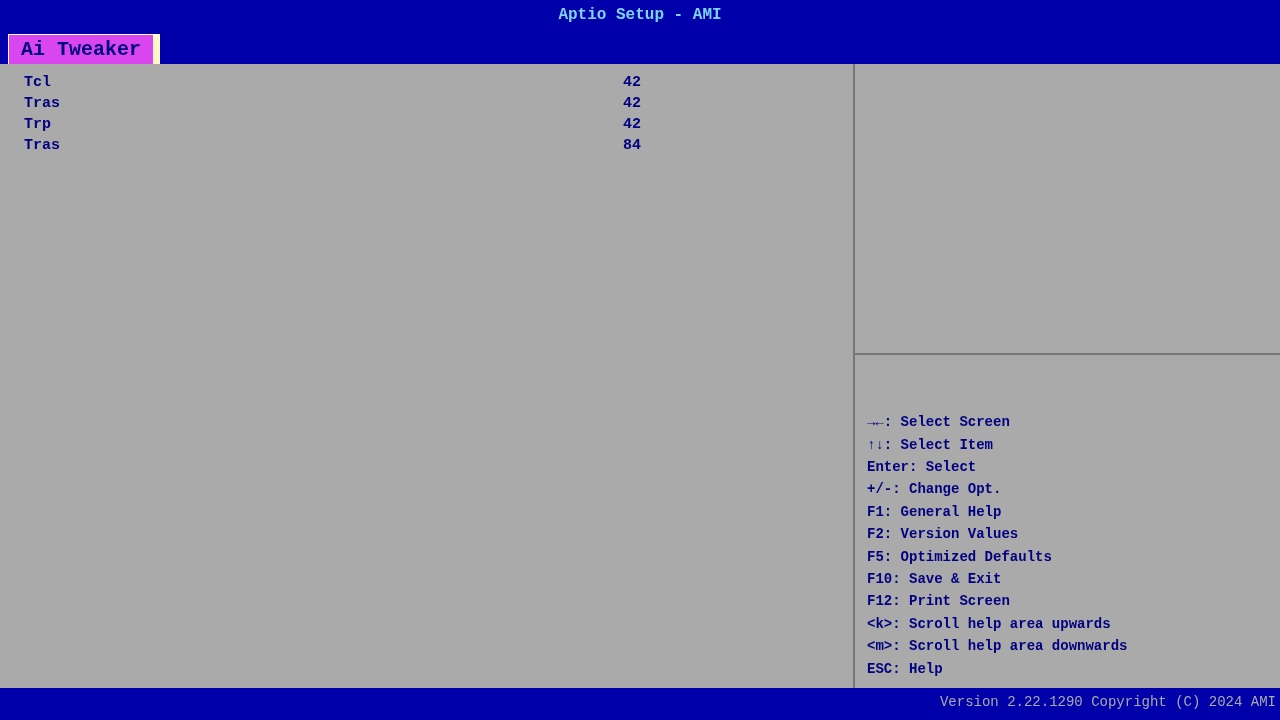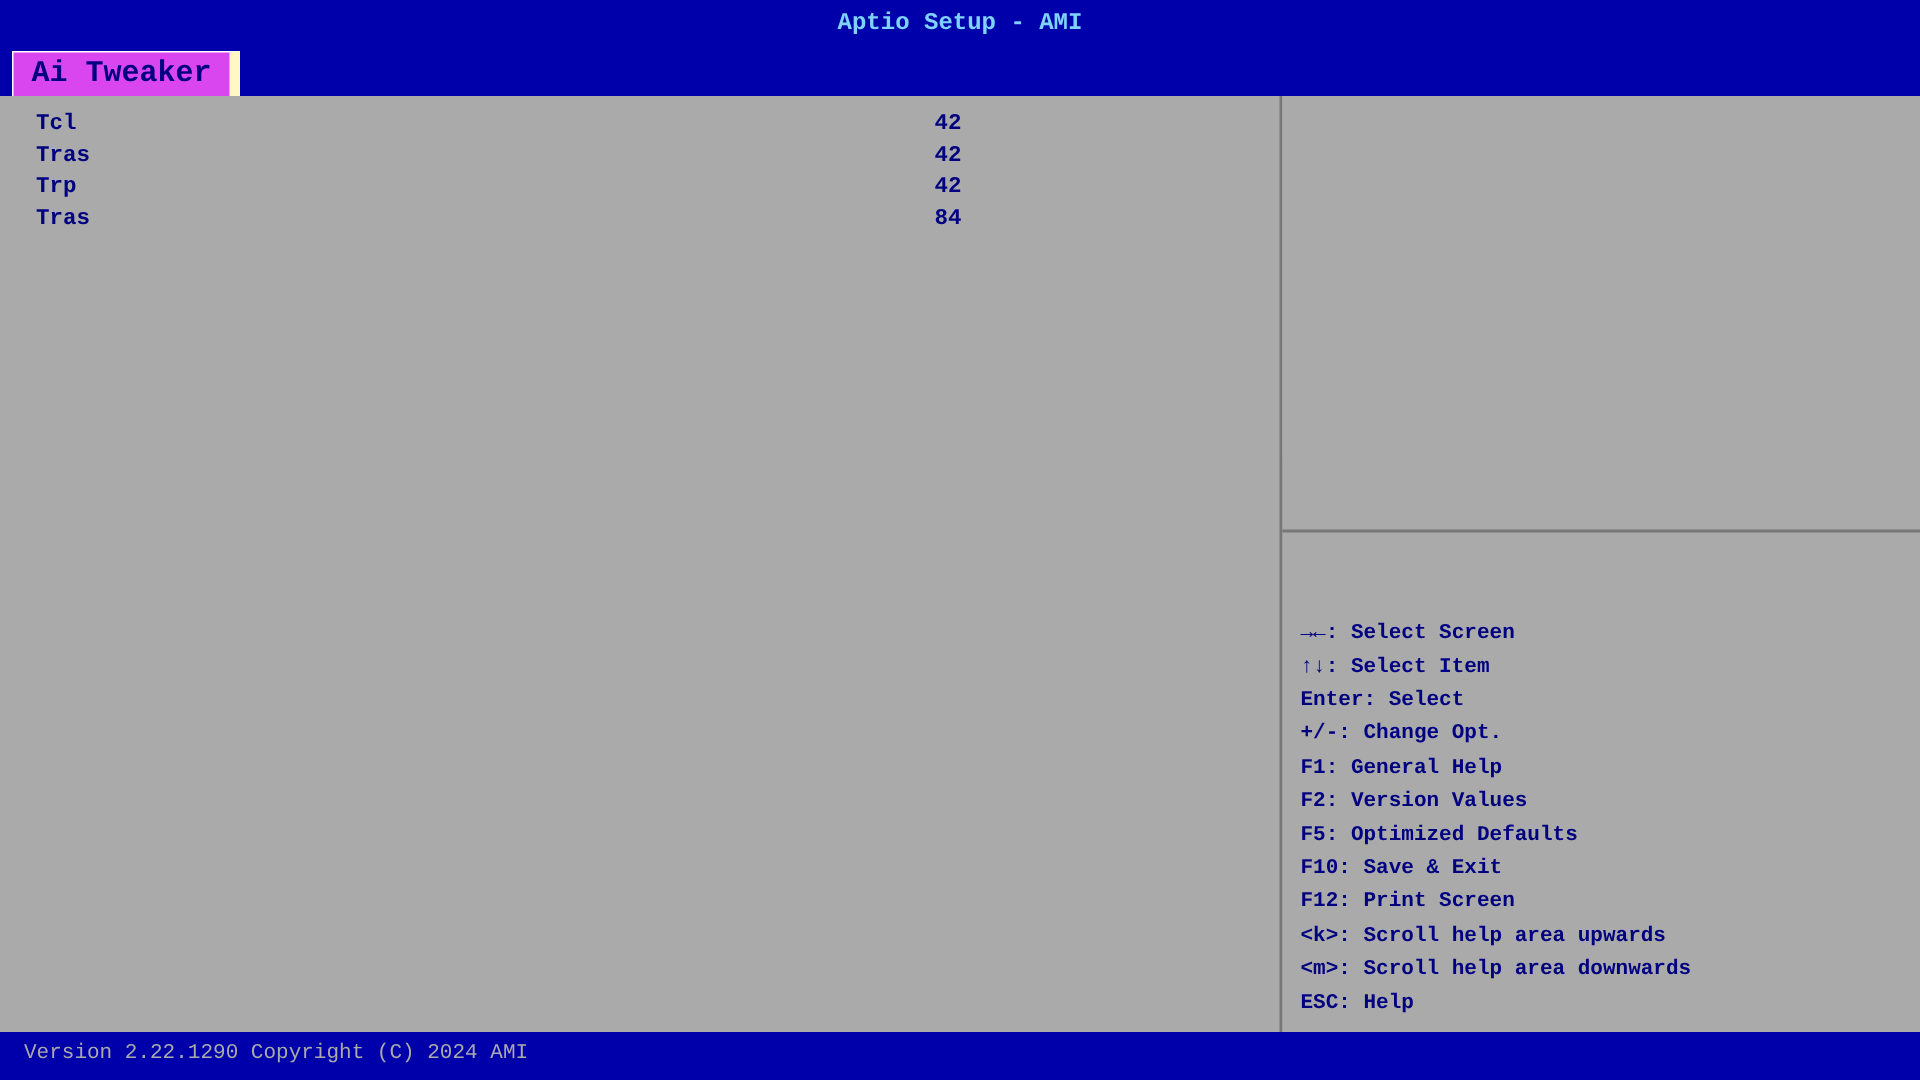--- a/index.html
+++ b/index.html
@@ -87,22 +87,22 @@
       font-size: 14px;
       font-weight: bold;
       line-height: 1.6;
     }
     #key-help div {
       white-space: nowrap;
     }
     #footer {
       background-color: #0000aa;
       color: #aaaaaa;
-      text-align: left;
-      padding: 6px 16px;
+      text-align: right;
+      padding: 6px 4px;
       font-size: 14px;
       height: 32px;
     }
   </style>
 </head>
 <body>
 
 <div id="header">
   <span>Aptio Setup - AMI</span>
 </div>

